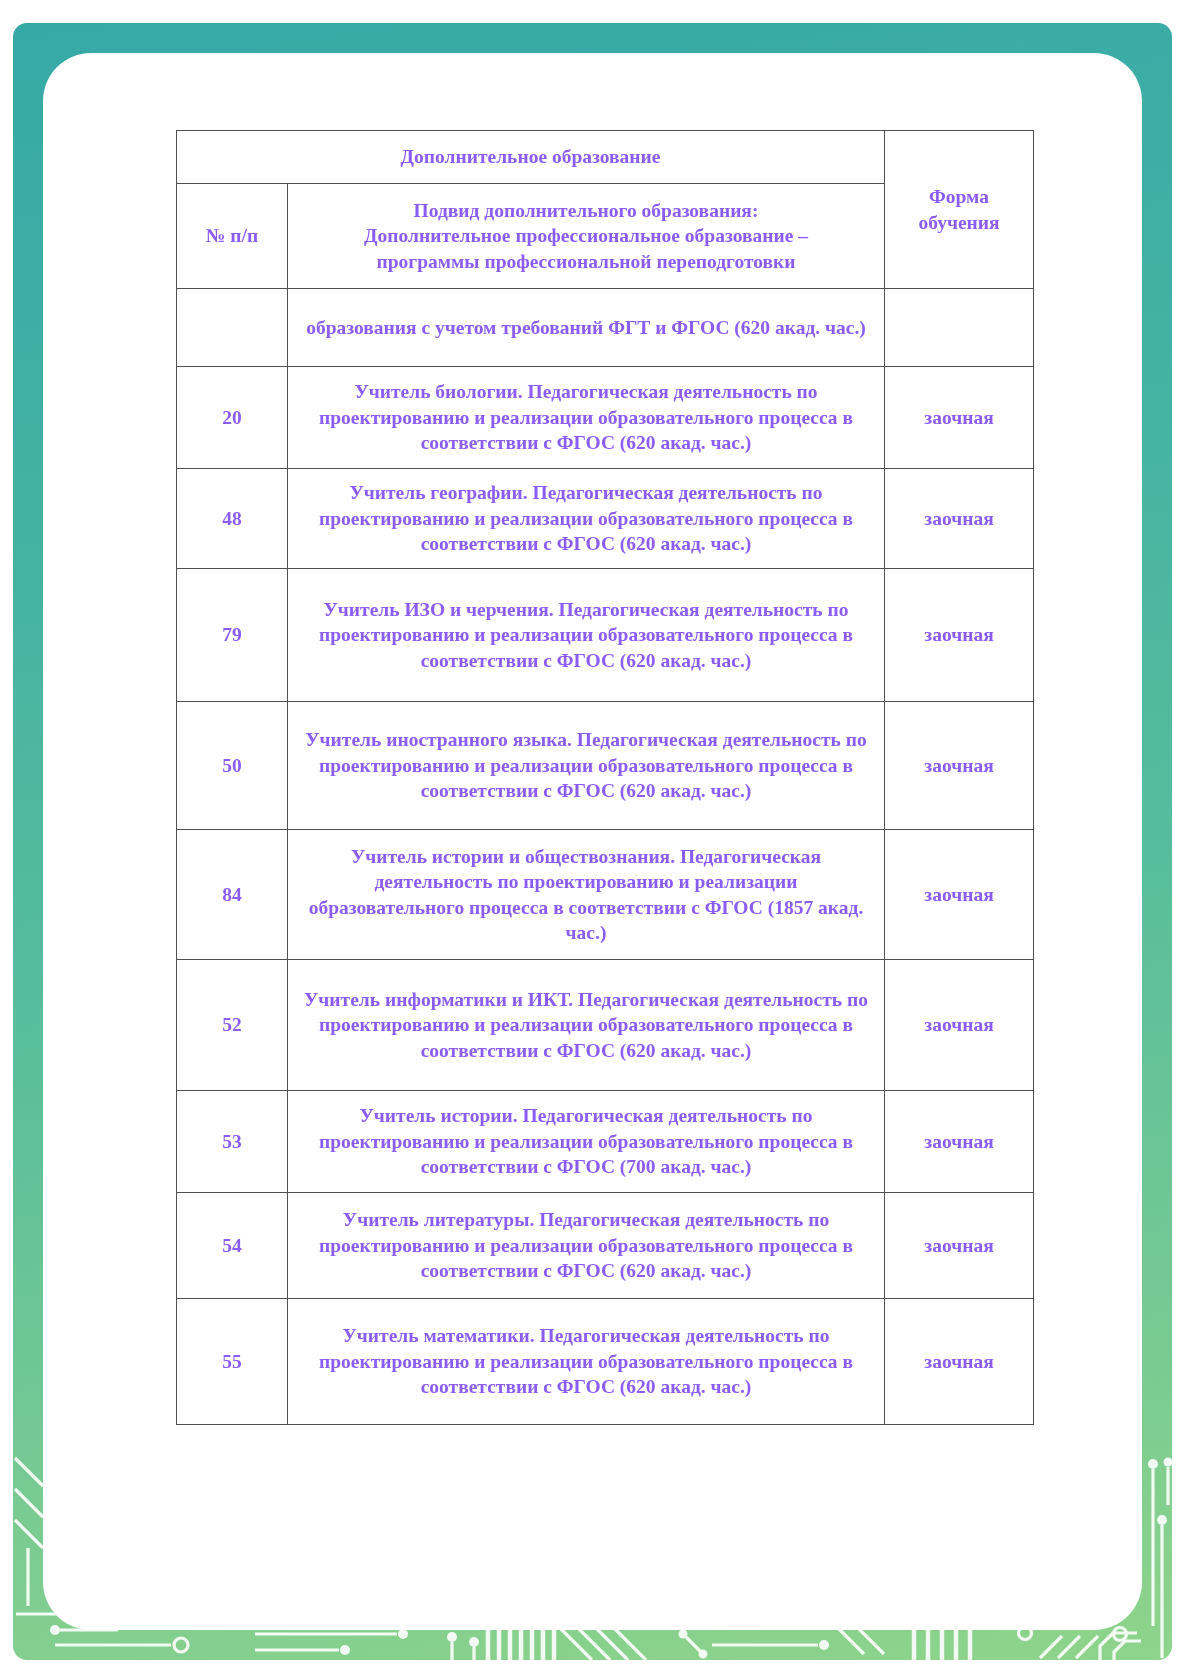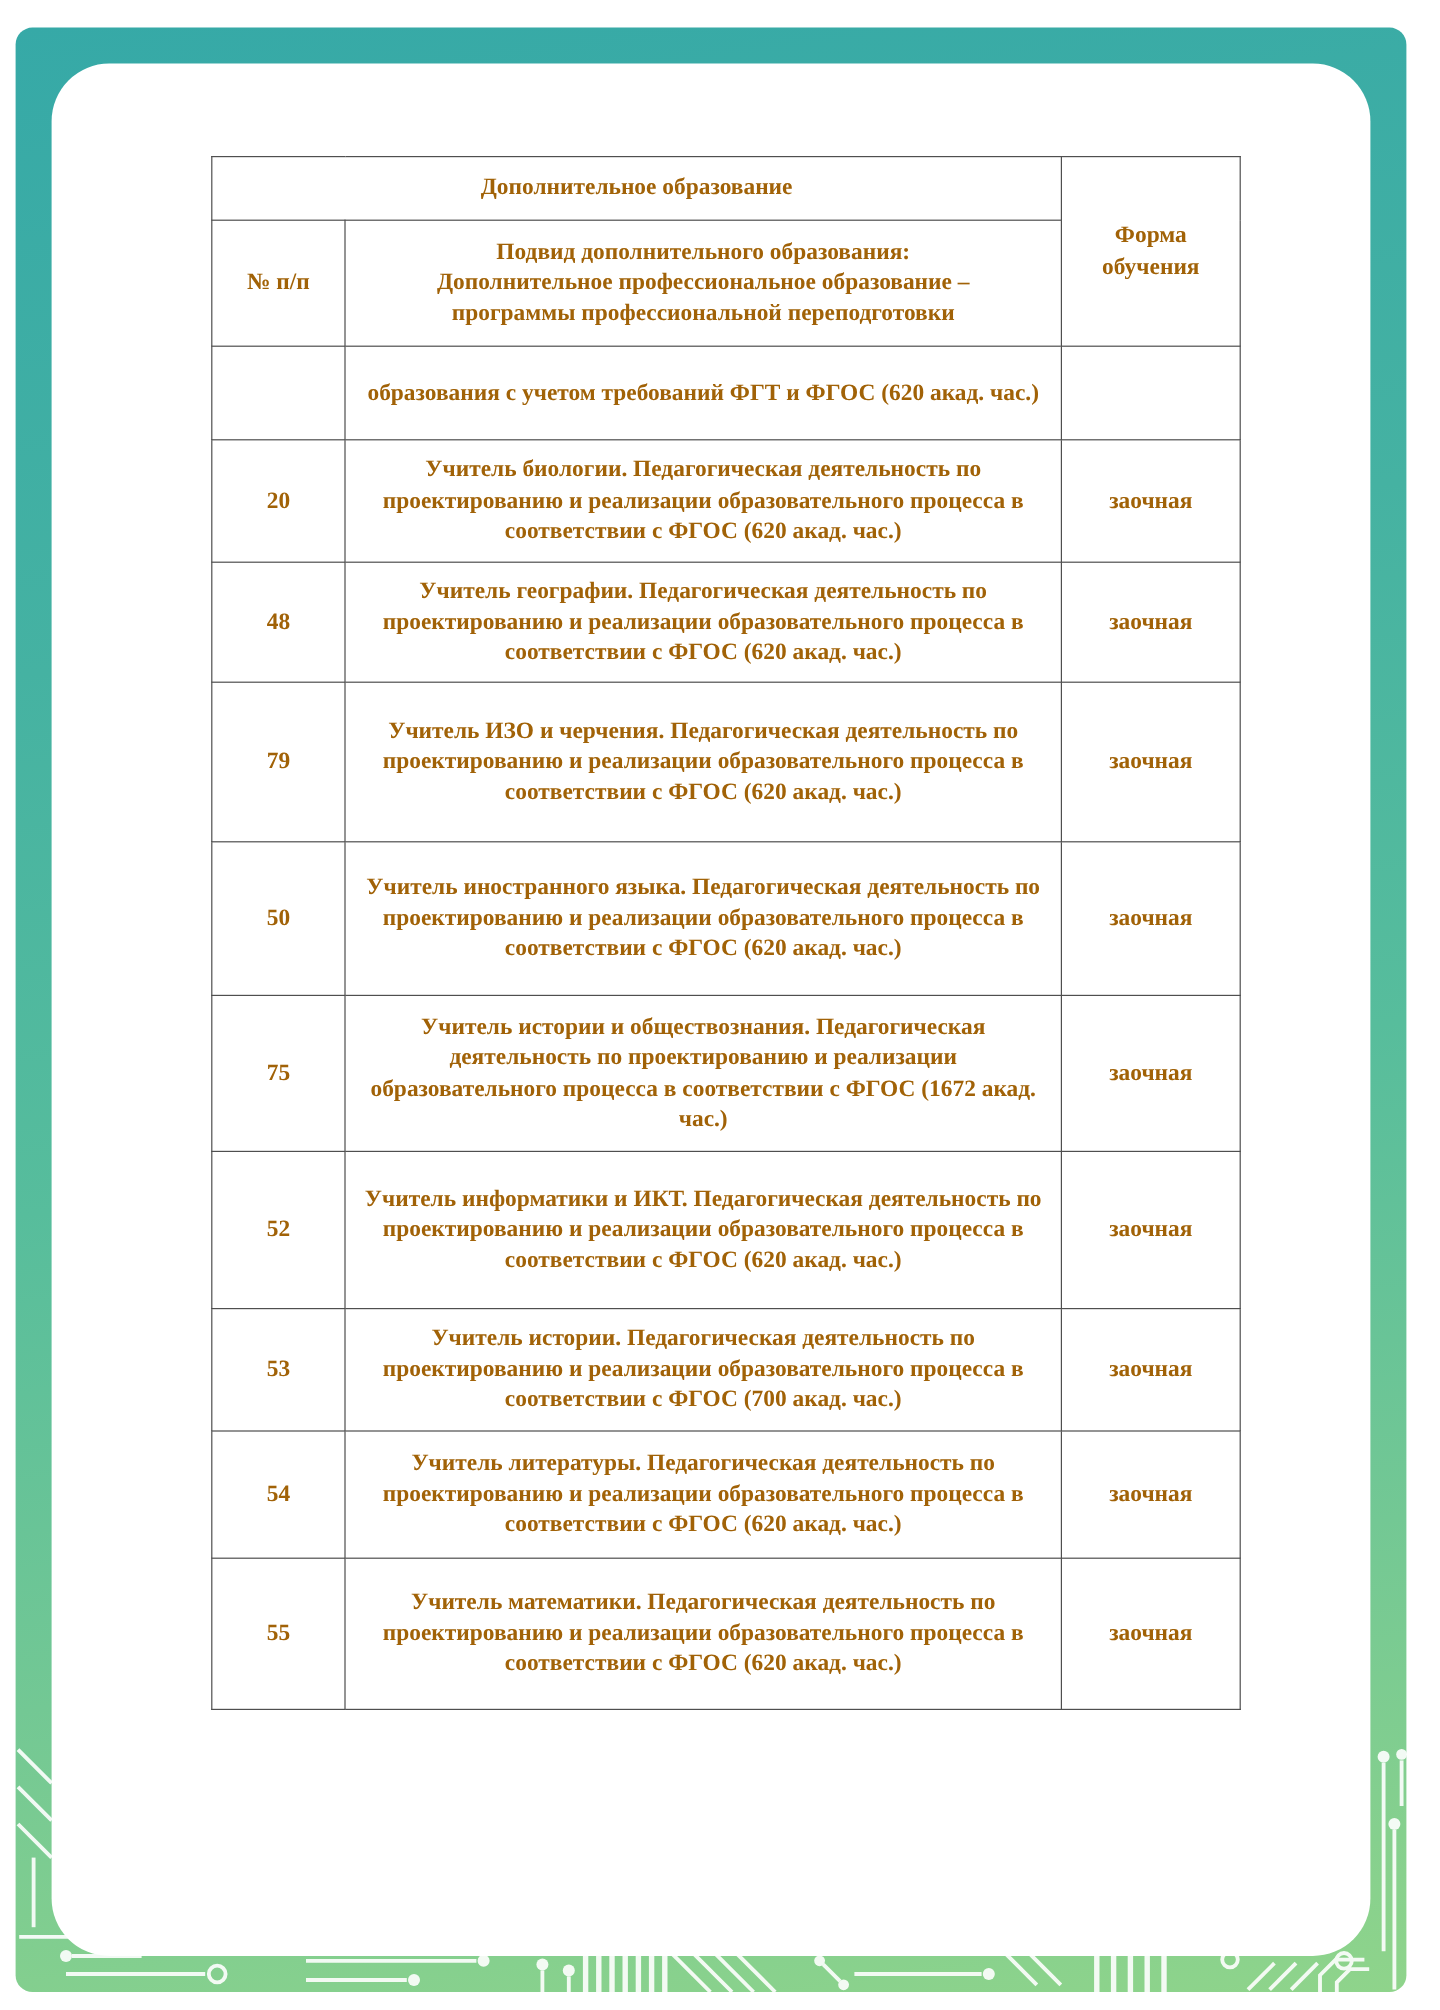--- a/index.html
+++ b/index.html
@@ -15,21 +15,21 @@
   }
   .frame-inner{
     position:absolute;left:30px;top:30px;width:1099px;height:1577px;
     background:#ffffff;border-radius:48px;
   }
   .deco-svg{position:absolute;left:0;top:0;pointer-events:none;}
   
   table.doc{
     position:absolute;left:176px;top:130px;width:857px;
     border-collapse:collapse;table-layout:fixed;
-    color:#a16207;font-weight:bold;
+    color:#8b5cf6;font-weight:bold;
   }
   table.doc td{
     border:1.5px solid #4f4f4f;
     text-align:center;vertical-align:middle;
     font-size:19.5px;line-height:1.3;
     padding:4px 10px;
     overflow:hidden;
   }
   td.desc{padding:4px 24px;}
   tr.h1{height:53px;}
@@ -173,22 +173,22 @@
       <td>79</td>
       <td class="desc">Учитель ИЗО и черчения. Педагогическая деятельность по проектированию и реализации образовательного процесса в соответствии с ФГОС (620 акад. час.)</td>
       <td>заочная</td>
     </tr>
     <tr class="r4">
       <td>50</td>
       <td class="desc">Учитель иностранного языка. Педагогическая деятельность по проектированию и реализации образовательного процесса в соответствии с ФГОС (620 акад. час.)</td>
       <td>заочная</td>
     </tr>
     <tr class="r5">
-      <td>75</td>
-      <td class="desc">Учитель истории и обществознания. Педагогическая деятельность по проектированию и реализации образовательного процесса в соответствии с ФГОС (1672 акад. час.)</td>
+      <td>84</td>
+      <td class="desc">Учитель истории и обществознания. Педагогическая деятельность по проектированию и реализации образовательного процесса в соответствии с ФГОС (1857 акад. час.)</td>
       <td>заочная</td>
     </tr>
     <tr class="r6">
       <td>52</td>
       <td class="desc">Учитель информатики и ИКТ. Педагогическая деятельность по проектированию и реализации образовательного процесса в соответствии с ФГОС (620 акад. час.)</td>
       <td>заочная</td>
     </tr>
     <tr class="r7">
       <td>53</td>
       <td class="desc">Учитель истории. Педагогическая деятельность по проектированию и реализации образовательного процесса в соответствии с ФГОС (700 акад. час.)</td>

